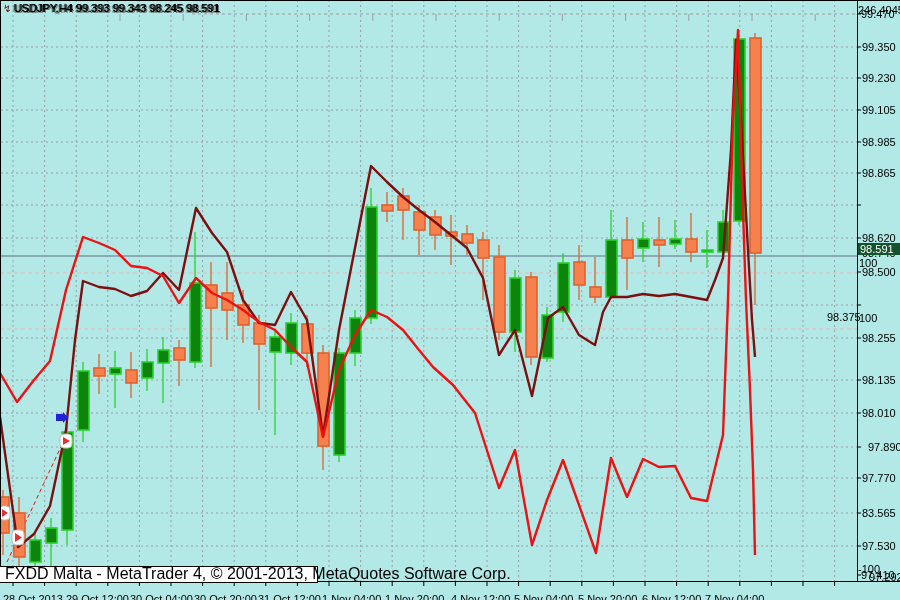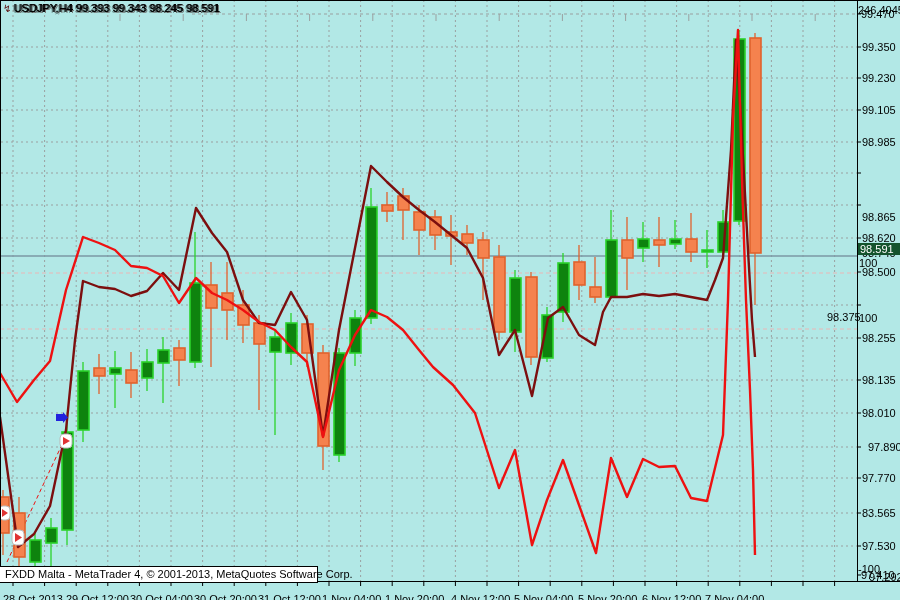--- a/index.html
+++ b/index.html
@@ -9,21 +9,21 @@
   .title-wrap{position:absolute;left:3px;top:2px;height:14px;white-space:nowrap;
     font-size:11px;font-weight:normal;color:#000;z-index:5;}
   .sym-icon{color:#5a0d0d;margin-right:2px;font-size:10px;}
   .chart-title{letter-spacing:0px;text-shadow:1px 0 0 #000, 2px 1px 0 rgba(60,20,20,.55), -1px 1px 0 rgba(0,0,0,.35);}
   .axis-label{position:absolute;font-size:11px;color:#000;white-space:nowrap;
     transform:translateY(-50%);z-index:4;}
   .time-label{position:absolute;top:585px;font-size:11px;color:#000;white-space:nowrap;z-index:4;margin-top:8px;}
   .price-box{position:absolute;left:858px;width:41px;height:12px;background:#14532d;color:#fff;
     font-size:11px;line-height:12px;padding-left:2px;z-index:6;}
   .copyright-box{position:absolute;left:0px;top:566px;width:312px;height:15px;background:#fff;
-    border:1px solid #000;border-left:none;font-size:11px;line-height:14px;color:#000;
+    border:1px solid #000;border-left:none;font-size:16px;line-height:14px;color:#000;
     padding-left:5px;white-space:nowrap;z-index:6;}
 </style>
 </head>
 <body>
 
 <div id="app">
   <svg id="chart-svg" width="900" height="600">
       <rect x="0" y="0" width="900" height="600" fill="#b2e8e6"></rect>
       <line x1="13" y1="0" x2="13" y2="581" stroke="#9aa0a0" stroke-width="1" stroke-dasharray="2 3"></line>
       <line x1="44.6" y1="0" x2="44.6" y2="581" stroke="#9aa0a0" stroke-width="1" stroke-dasharray="2 3"></line>
@@ -244,21 +244,21 @@
     <span class="sym-icon">↯</span><span class="chart-title">USDJPY,H4 99.393 99.343 98.245 98.591</span>
   </div>
 
   <div id="price-axis">
       <div class="axis-label" style="left: 858px; top: 10px;">246.4045</div>
       <div class="axis-label" style="left: 861px; top: 14px;">99.470</div>
       <div class="axis-label" style="left: 862px; top: 47px;">99.350</div>
       <div class="axis-label" style="left: 862px; top: 78px;">99.230</div>
       <div class="axis-label" style="left: 862px; top: 110px;">99.105</div>
       <div class="axis-label" style="left: 862px; top: 142px;">98.985</div>
-      <div class="axis-label" style="left: 862px; top: 173px; margin-top: 44px;">98.865</div>
+      <div class="axis-label" style="left: 862px; top: 173px;">98.865</div>
       <div class="axis-label" style="left: 862px; top: 205px; margin-top: 48px;">98.740</div>
       <div class="axis-label" style="left: 862px; top: 238px;">98.620</div>
       <div class="axis-label" style="left: 859px; top: 263px;">100</div>
       <div class="axis-label" style="left: 862px; top: 272px;">98.500</div>
       <div class="axis-label" style="left: 827px; top: 305px; margin-top: 12px;">98.375</div>
       <div class="axis-label" style="left: 859px; top: 318px;">100</div>
       <div class="axis-label" style="left: 862px; top: 338px;">98.255</div>
       <div class="axis-label" style="left: 862px; top: 380px;">98.135</div>
       <div class="axis-label" style="left: 862px; top: 413px;">98.010</div>
       <div class="axis-label" style="left: 862px; top: 447px; margin-left: 6px;">97.890</div>

